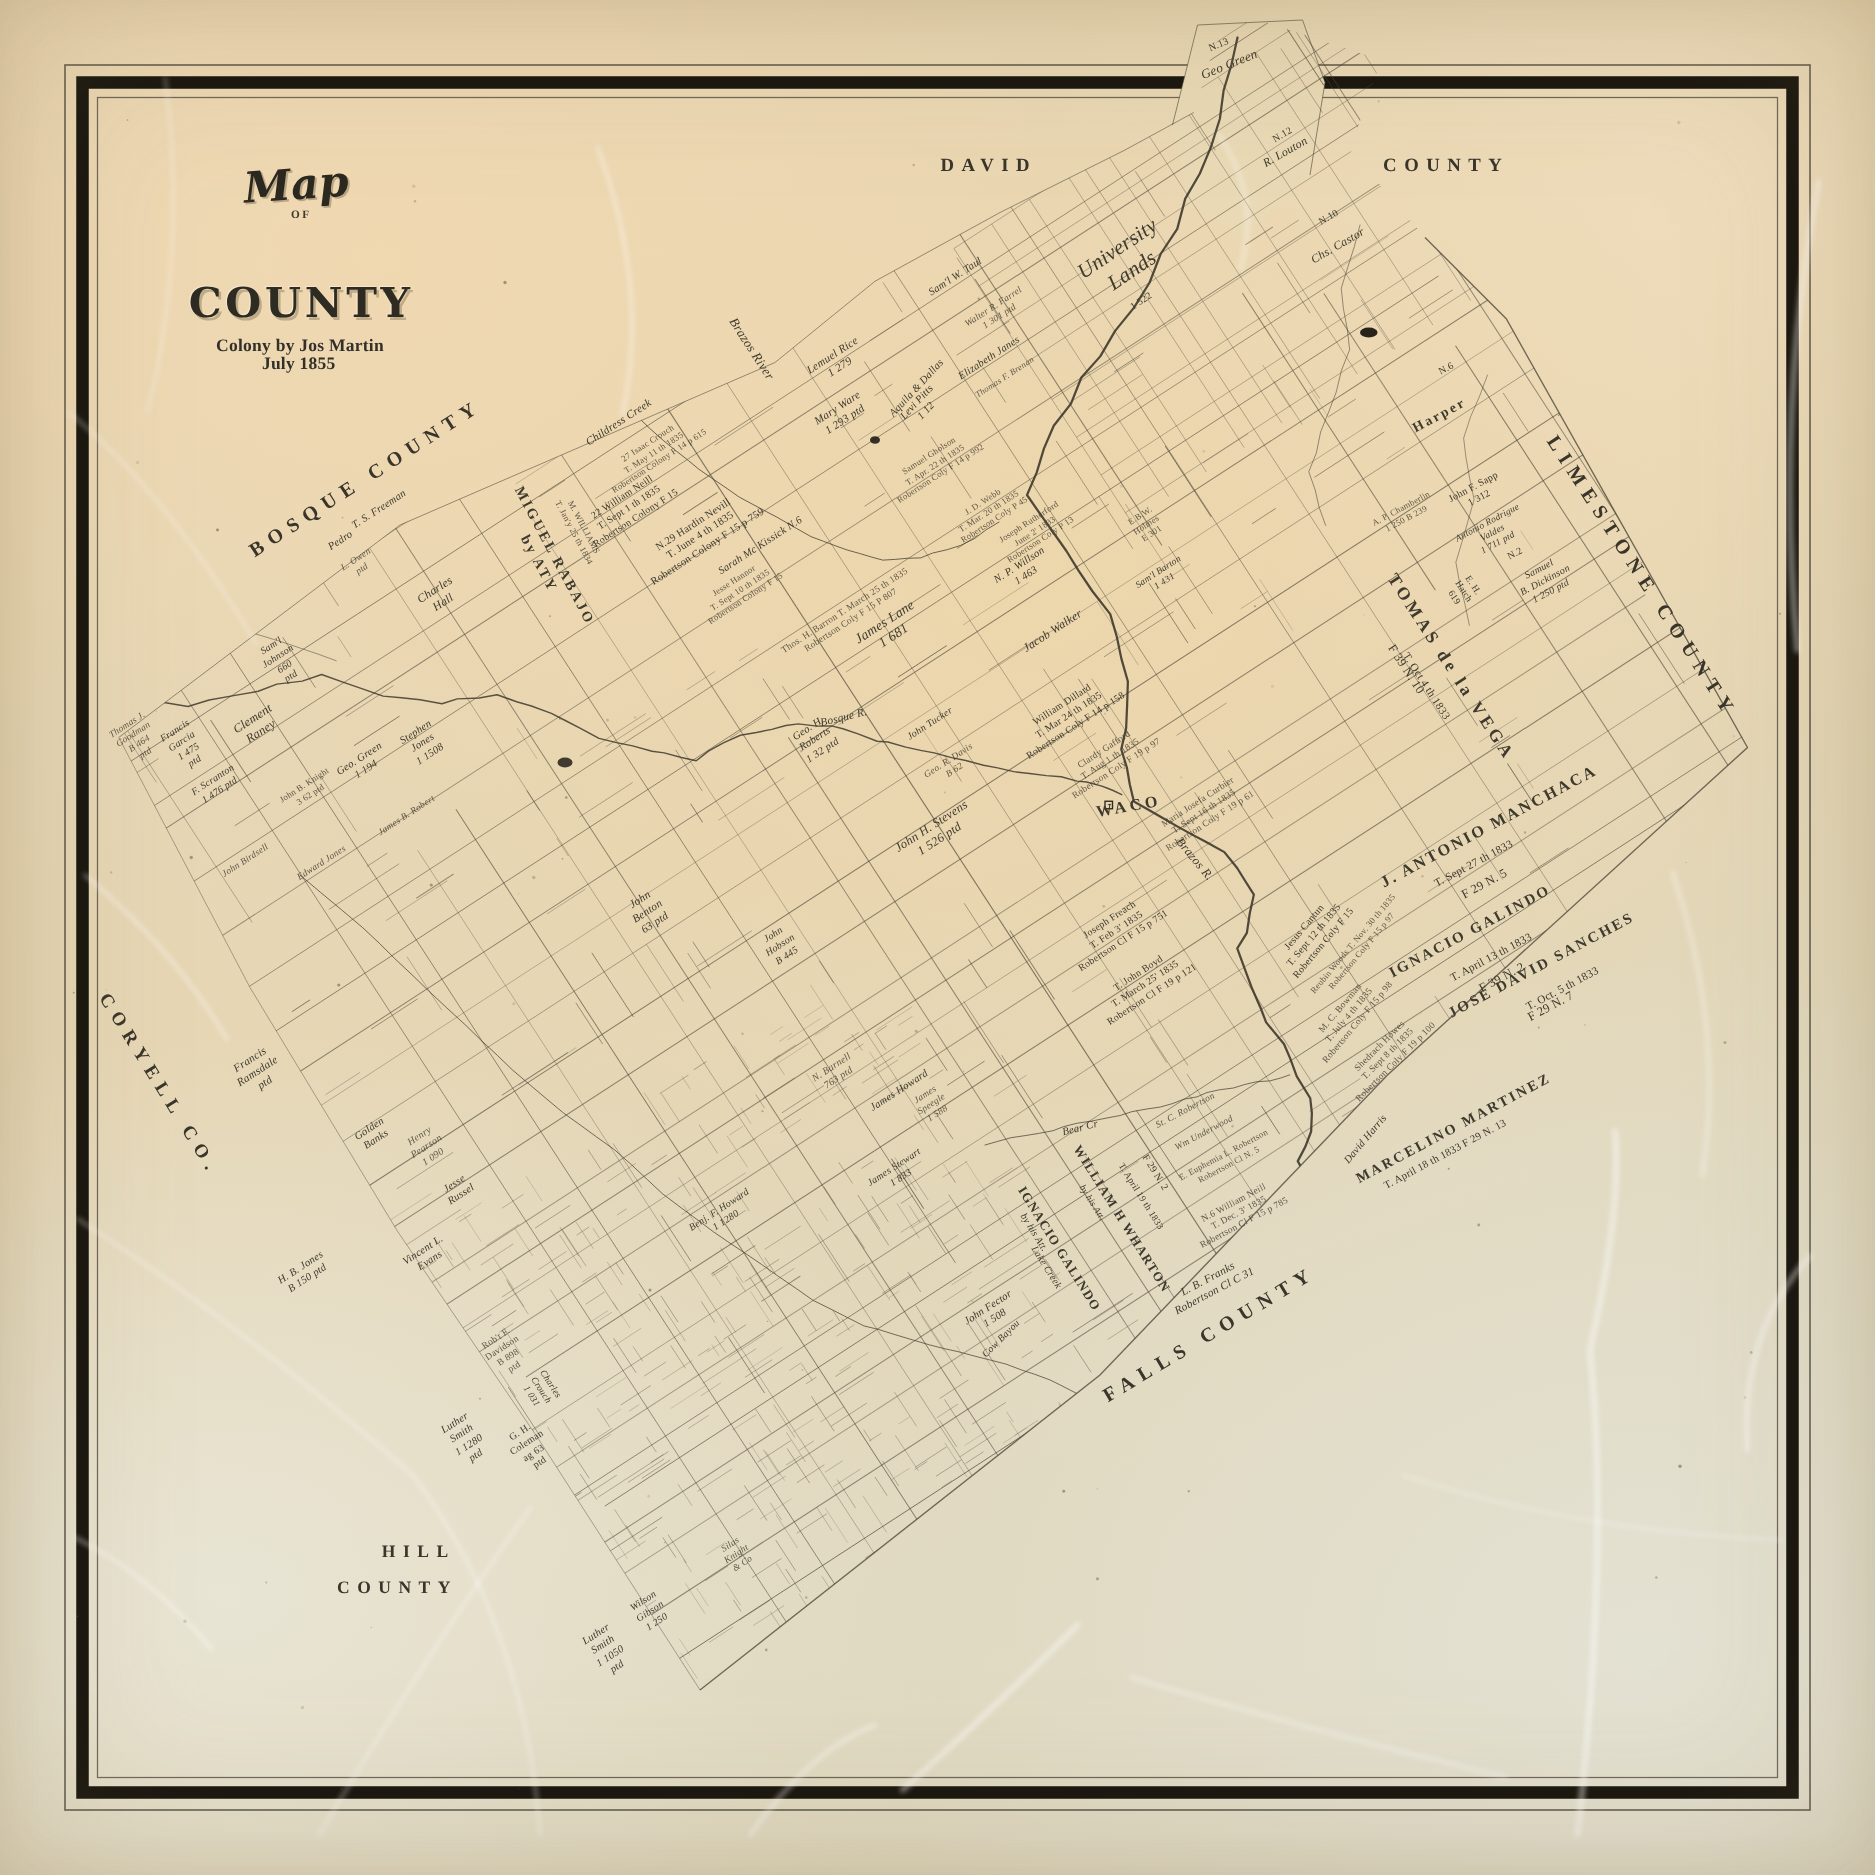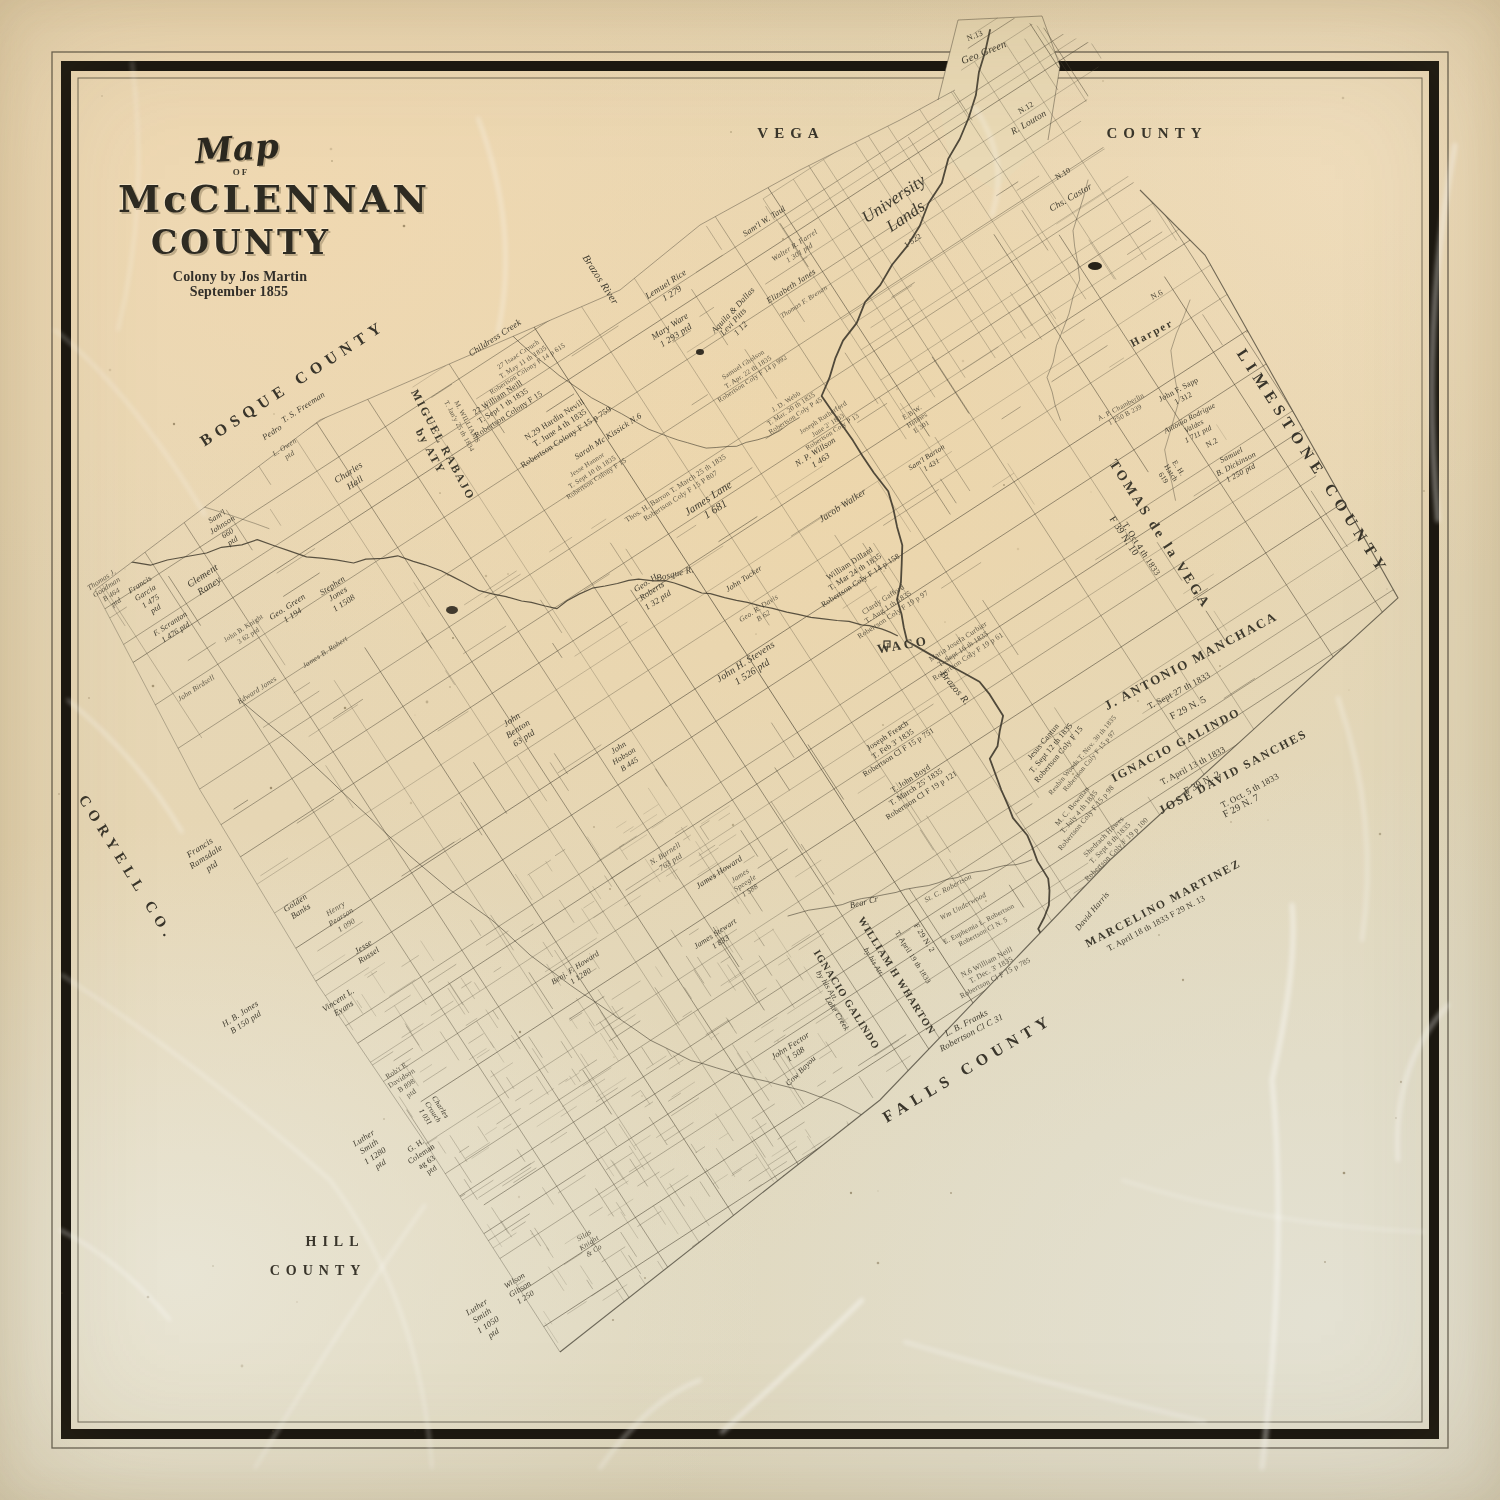--- a/index.html
+++ b/index.html
@@ -1034,26 +1034,25 @@
         <path d="M1448,1005 Q1392,1065 1398,1160" fill="none" stroke="#ffffff" stroke-width="4.5" opacity="0.39" stroke-linecap="round"></path>
         <path d="M600,1468 Q648,1400 700,1380" fill="none" stroke="#ffffff" stroke-width="3.9" opacity="0.37" stroke-linecap="round"></path>
         <path d="M60,1230 Q120,1260 170,1320" fill="none" stroke="#ffffff" stroke-width="2.7" opacity="0.45" stroke-linecap="round"></path>
       </g>
   </svg>
 
   <div class="labels">
 
     <div class="lbl title-script" style="--x:237;--y:149;--r:-4;--s:34">Map</div>
     <div class="lbl b ls2" style="--x:241;--y:172;--s:9">OF</div>
-    <div class="lbl title-big" style="--x:274;--y:199;--s:38">McCLENNAN</div>
     <div class="lbl title-big" style="--x:241;--y:243;--s:33">COUNTY</div>
     <div class="lbl title-sub" style="--x:240;--y:277;--s:14">Colony by Jos Martin</div>
-    <div class="lbl title-sub" style="--x:239;--y:292;--s:14">September 1855</div>
-
-    <div class="lbl county" style="--x:791;--y:133;--s:15">VEGA</div>
+    <div class="lbl title-sub" style="--x:239;--y:292;--s:14">July 1855</div>
+
+    <div class="lbl county" style="--x:791;--y:133;--s:15">DAVID</div>
     <div class="lbl county" style="--x:1157;--y:133;--s:15">COUNTY</div>
     <div class="lbl county" style="--x:1313;--y:462;--r:57;--s:16">LIMESTONE COUNTY</div>
     <div class="lbl county" style="--x:293;--y:383;--r:-33;--s:16">BOSQUE   COUNTY</div>
     <div class="lbl county" style="--x:127;--y:868;--r:58;--s:15">CORYELL  CO.</div>
     <div class="lbl county" style="--x:335;--y:1242;--s:14">HILL</div>
     <div class="lbl county" style="--x:318;--y:1271;--s:14">COUNTY</div>
     <div class="lbl county" style="--x:968;--y:1068;--r:-31;--s:16">FALLS  COUNTY</div>
 
     <div class="lbl it" style="--x:600;--y:280;--r:57;--s:10.5">Brazos River</div>
     <div class="lbl it" style="--x:955;--y:688;--r:50;--s:10">Brazos R.</div>

